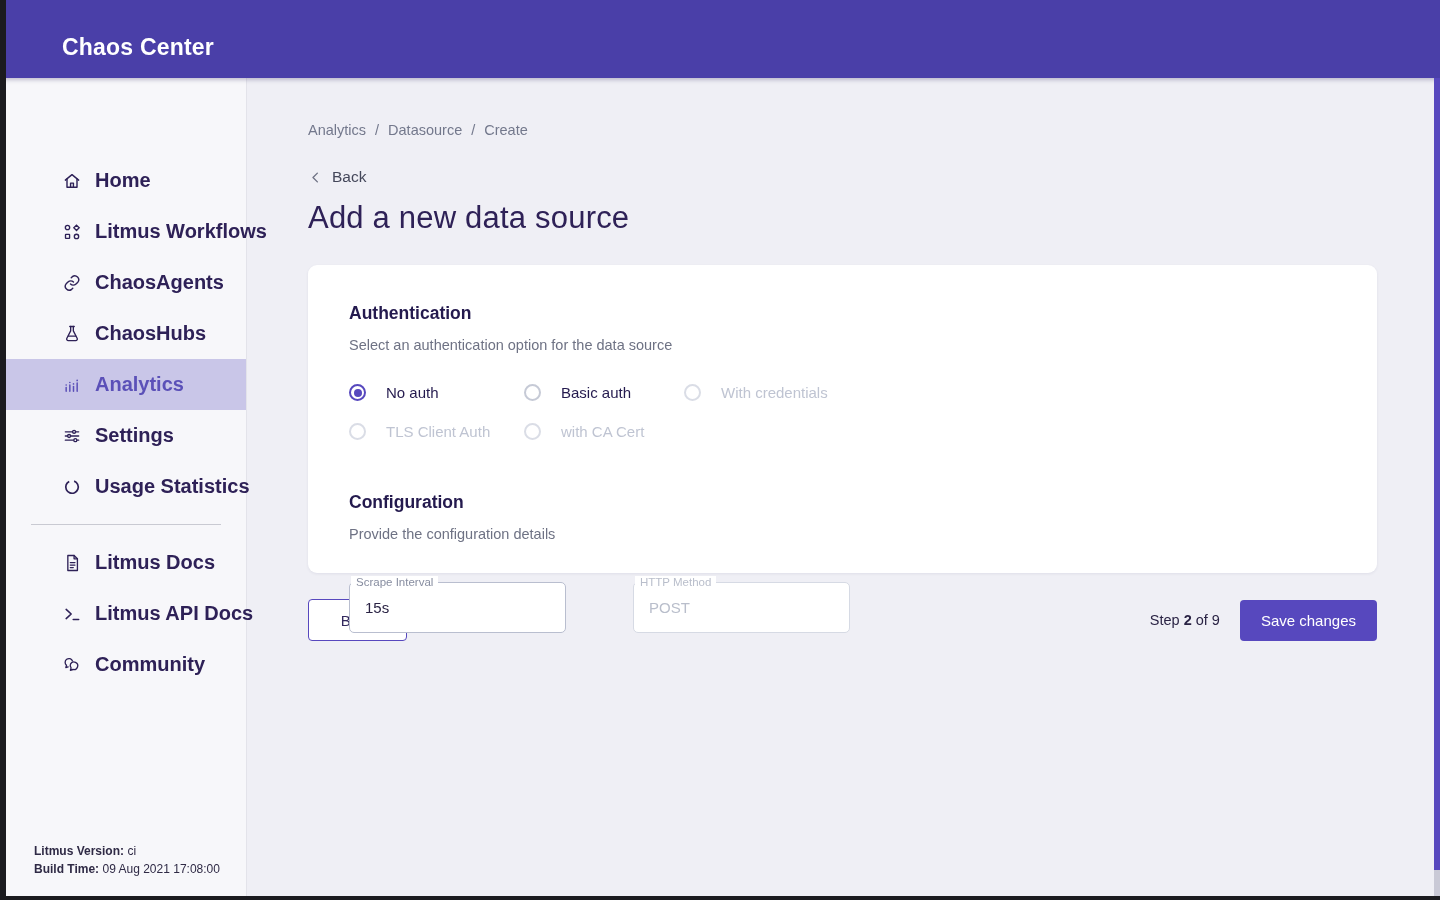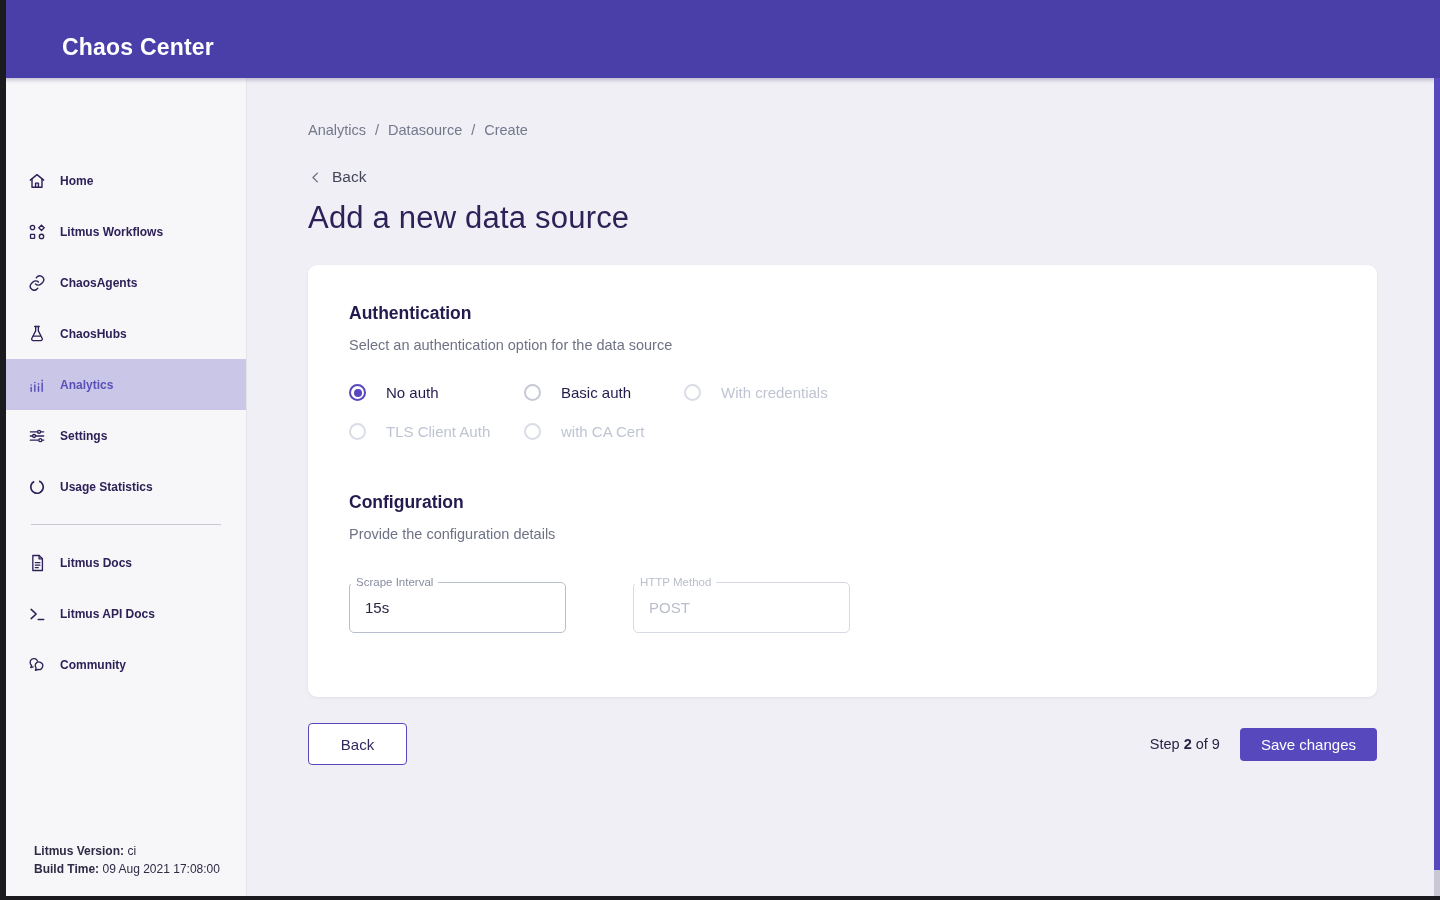--- a/index.html
+++ b/index.html
@@ -24,40 +24,40 @@
   .app-title{color:#fff; font-size:23px; font-weight:700; letter-spacing:.2px;margin-top:16px;}
   .header-right{margin-left:auto; display:flex; align-items:center;}
   .project-label{color:#F2F1FA; font-size:15px;}
   .header-chevron{margin-left:22px; display:flex; align-items:center; cursor:pointer;}
   .avatar{margin-left:38px; width:38px; height:38px; border-radius:50%; background:var(--avatar-bg);
           color:#fff; font-size:16px; display:flex; align-items:center; justify-content:center; cursor:pointer;}
 
   
   .sidebar{position:absolute; left:6px; top:78px; width:241px; height:818px; background:#F7F7FA;
            border-right:1px solid #E3E3EA; padding-top:77px; z-index:30;}
-  .nav-item{height:51px; display:flex; align-items:center; padding-left:20px; cursor:pointer;
-            color:var(--text-dark); font-size:12px; font-weight:600;text-align:center;}
+  .nav-item{height:51px; display:flex; align-items:center; padding-left:55px; cursor:pointer;
+            color:var(--text-dark); font-size:20px; font-weight:600;text-align:center;}
   .nav-item .nav-icon{width:21px; height:21px; flex:0 0 21px; display:flex; align-items:center; justify-content:center;}
   .nav-item .nav-label{margin-left:13px; white-space:nowrap;}
   .nav-item.active{background:var(--sidebar-active-bg); color:var(--sidebar-active-text);}
   .nav-divider{border:none; border-top:1px solid #C9CAD2; margin:12px 25px 12px 25px;}
   .sidebar-footer{position:absolute; left:28px; bottom:18px; font-size:12px; color:#2F2A45; line-height:18px;}
   .sidebar-footer b{font-weight:700;}
   svg{display:block;}
 
   
   .main{position:absolute; left:247px; top:78px; width:1193px; height:818px; padding:44px 0 0 61px;}
   .breadcrumb{display:flex; align-items:center; font-size:14.5px; color:var(--text-gray);}
   .breadcrumb .crumb{cursor:pointer;}
   .breadcrumb .sep{margin:0 9px;}
   .back-row{margin-top:30px; display:flex; align-items:center; cursor:pointer; color:#44475A; font-size:15.5px;}
   .back-row .back-label{margin-left:9px;}
   .page-title{margin-top:14px; font-size:31px; font-weight:400; color:var(--text-dark); letter-spacing:.2px;}
 
-  .card{margin-top:29px; width:1069px; height:432px; background:#fff; border-radius:9px;
+  .card{margin-top:29px; width:1069px; height:308px; background:#fff; border-radius:9px;
         box-shadow:0 1px 3px rgba(40,35,90,.08); padding:38px 41px 0 41px;}
   .section-title{font-size:17.5px; font-weight:700; color:#241A4E;}
   .section-subtitle{margin-top:13px; font-size:14.5px; color:#6E7284;}
 
   .radio-row{display:flex; align-items:center; margin-top:31px;}
   .radio-row.second{margin-top:22px;}
   .radio-option{display:flex; align-items:center;}
   .radio-option.col-1{width:175px;}
   .radio-option.col-2{width:160px;}
   .radio{width:17px; height:17px; border-radius:50%; position:relative; flex:0 0 17px; cursor:pointer;}
@@ -78,21 +78,21 @@
   .field input::placeholder{color:#B9BECB;}
   .field.disabled{border-color:#D6DAE4;}
   .field.disabled .field-label{color:#B9BECB;}
 
   .bottom-bar{margin-top:26px; width:1069px; display:flex; align-items:center;}
   .back-button{width:99px; height:42px; background:#fff; border:1.5px solid var(--accent); border-radius:4px;
                color:#33295E; font-size:15px; font-family:"Liberation Sans",sans-serif; cursor:pointer;}
   .bottom-right{margin-left:auto; display:flex; align-items:center;}
   .step-text{font-size:14.5px; color:#2A2344; margin-right:20px;}
   .step-text b{font-weight:700;}
-  .save-button{height:33px; padding:0 21px; background:var(--accent); border:none; border-radius:4px;
+  .save-button{height:41px; padding:0 21px; background:var(--accent); border:none; border-radius:4px;
                color:#fff; font-size:15px; font-family:"Liberation Sans",sans-serif; cursor:pointer;}
 </style>
 </head>
 <body>
 
 <div class="screen">
 
   <div class="header">
     <div class="app-title">Chaos Center</div>
   </div>

